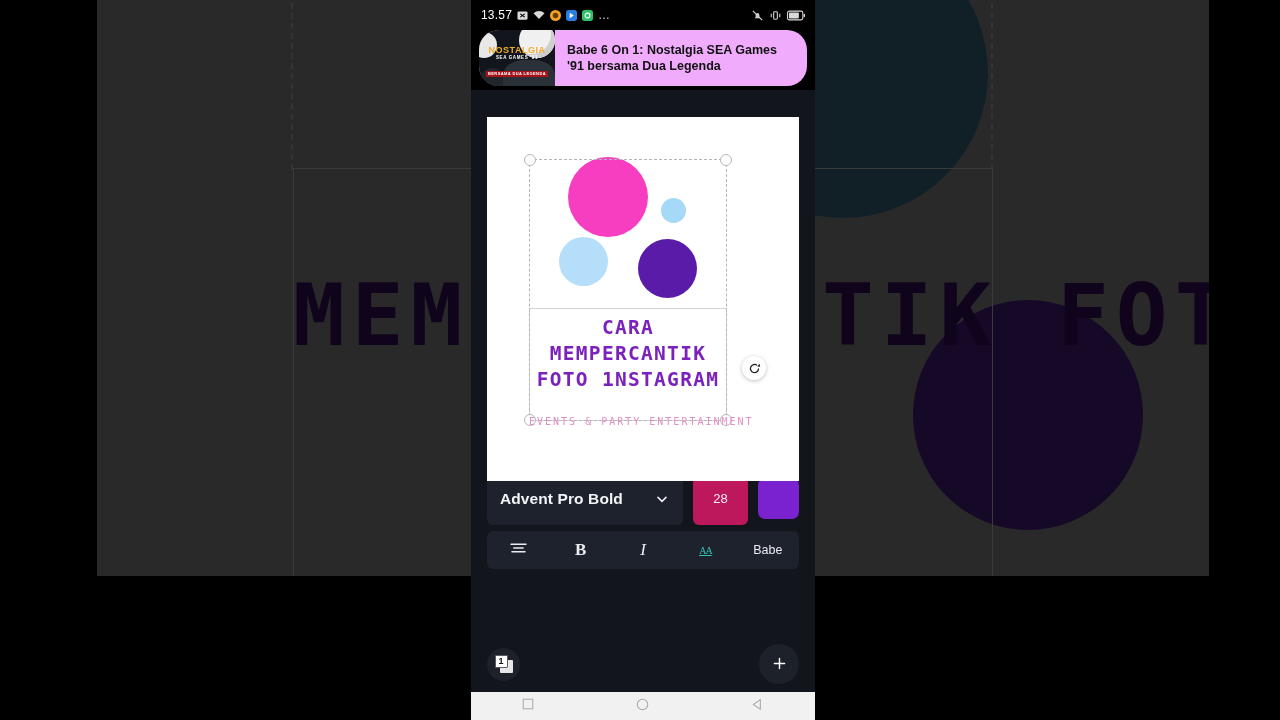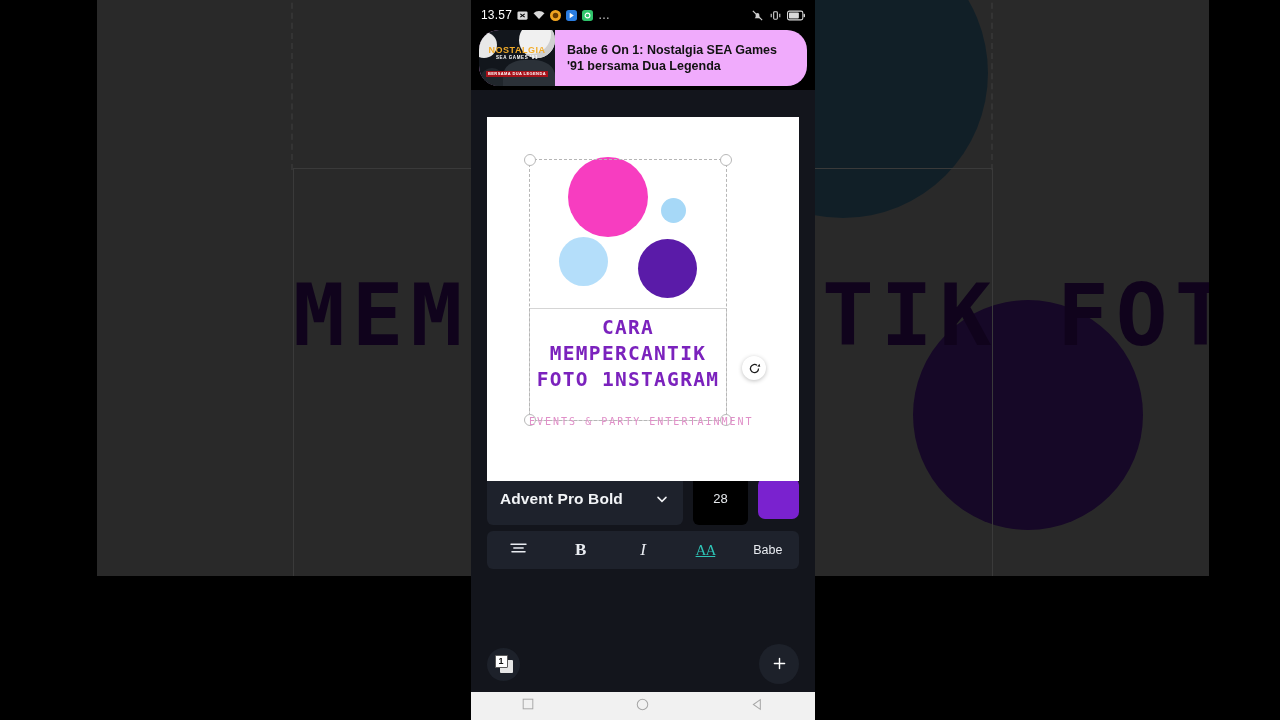--- a/index.html
+++ b/index.html
@@ -269,21 +269,21 @@
     display: flex; align-items: center;
     padding: 0 13px;
     color: #f2f4f7;
     font-size: 15.5px;
     font-weight: bold;
     letter-spacing: .1px;
   }
   .chev { margin-left: auto; display:flex; }
   .font-size {
     width: 55px; height: 53px;
-    background: #000000;
+    background: #be185d;
     border-radius: 6px;
     display:flex; align-items:center; justify-content:center;
     color: #e7eaee;
     font-size: 13px;
   }
   .color-chip {
     width: 41px; height: 41px;
     border-radius: 7px;
     background: #7a22cf;
   }
@@ -296,21 +296,21 @@
   }
   .fmt-item {
     flex: 1;
     display:flex; align-items:center; justify-content:center;
     height: 100%;
     color: #e9ecf1;
     font-size: 16px;
   }
   .fmt-b { font-weight: bold; font-size: 17px; font-family: "Liberation Serif", serif;}
   .fmt-i { font-style: italic; font-size: 17px; font-family: "Liberation Serif", serif;}
-  .fmt-aa { color: #2ec4b6; font-size: 15px; letter-spacing: -1px; font-family: "Liberation Serif", serif; text-decoration: underline;}
+  .fmt-aa { color: #2ec4b6; font-size: 10px; letter-spacing: -1px; font-family: "Liberation Serif", serif; text-decoration: underline;}
   .fmt-spasi { font-size: 12.5px; color: #e9ecf1; }
 
   
   .bottom-actions {
     position: absolute;
     left: 0; right: 0; bottom: 28px;
     height: 56px;
     display: flex; align-items: center;
     padding: 0 16px;
   }

